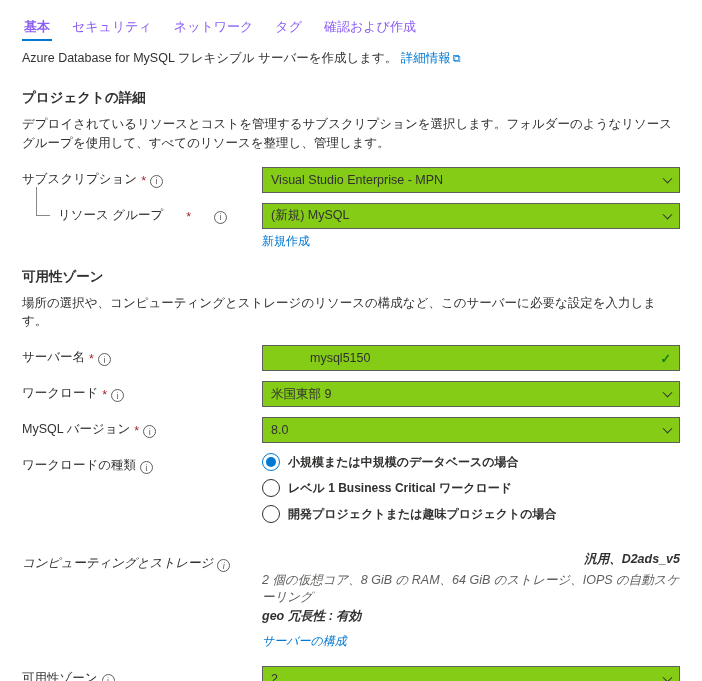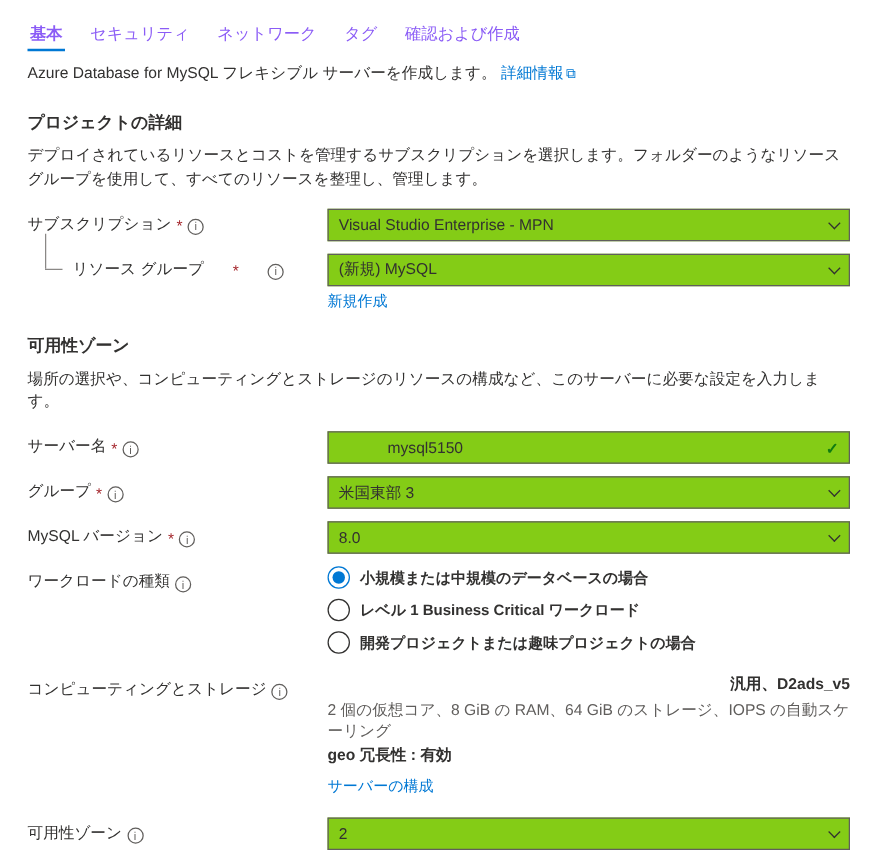--- a/index.html
+++ b/index.html
@@ -212,27 +212,27 @@
   </div>
   <div class="input-col">
     <div class="text-input valid">
       <span>mysql5150</span>
     </div>
   </div>
 </div>
 
 <div class="form-row">
   <div class="label-col">
-    <span>グループ</span>
-    <span class="req">*</span>
-    <span class="info-icon">i</span>
-  </div>
-  <div class="input-col">
-    <div class="select-box">
-      <span>米国東部 3</span>
+    <span>ワークロード</span>
+    <span class="req">*</span>
+    <span class="info-icon">i</span>
+  </div>
+  <div class="input-col">
+    <div class="select-box">
+      <span>米国東部 9</span>
     </div>
   </div>
 </div>
 
 <div class="form-row">
   <div class="label-col">
     <span>MySQL バージョン</span>
     <span class="req">*</span>
     <span class="info-icon">i</span>
   </div>
@@ -259,21 +259,21 @@
         <span>レベル 1 Business Critical ワークロード</span>
       </div>
       <div class="radio-item">
         <span class="radio-circle"></span>
         <span>開発プロジェクトまたは趣味プロジェクトの場合</span>
       </div>
     </div>
   </div>
 </div>
 
-<div class="form-row" style="margin-top:16px;">
+<div class="form-row" style="margin-top:28px;font-style:italic;">
   <div class="label-col">
     <span>コンピューティングとストレージ</span>
     <span class="info-icon">i</span>
   </div>
   <div class="input-col compute-block">
     <div class="compute-title">汎用、D2ads_v5</div>
     <div class="compute-spec">2 個の仮想コア、8 GiB の RAM、64 GiB のストレージ、IOPS の自動スケーリング</div>
     <div class="compute-geo">geo 冗長性 : 有効</div>
     <span class="sublink">サーバーの構成</span>
   </div>

